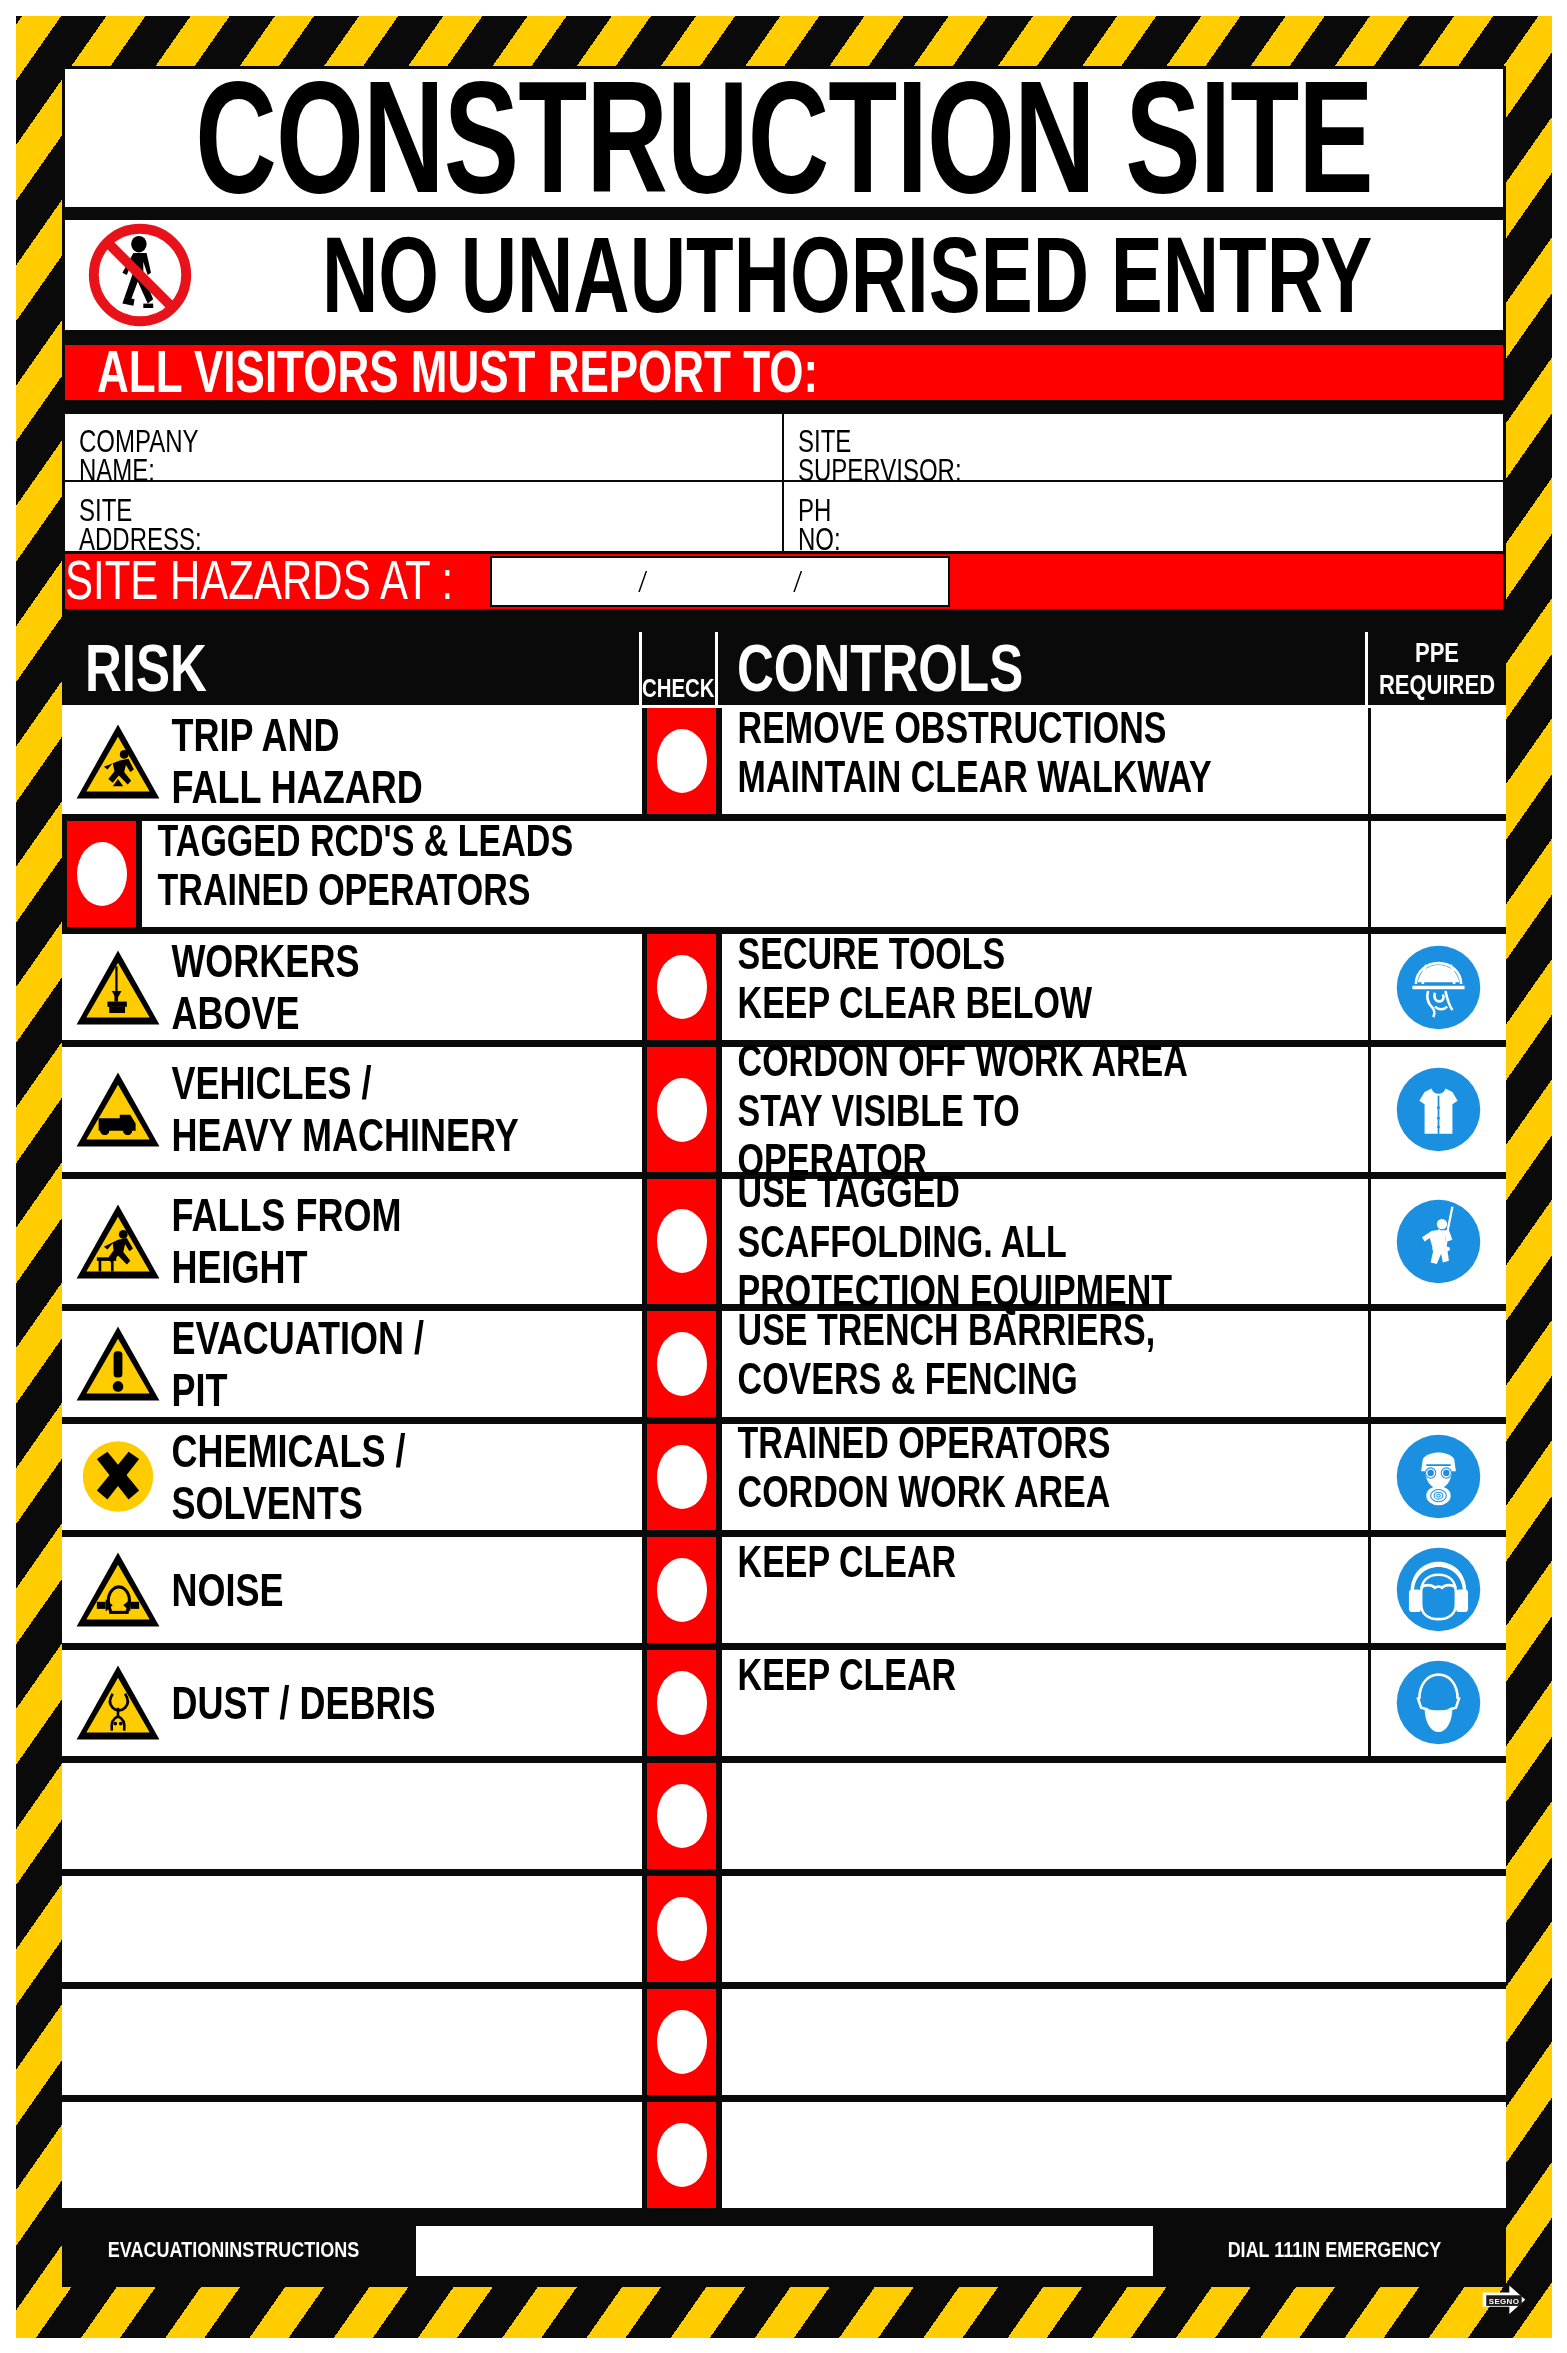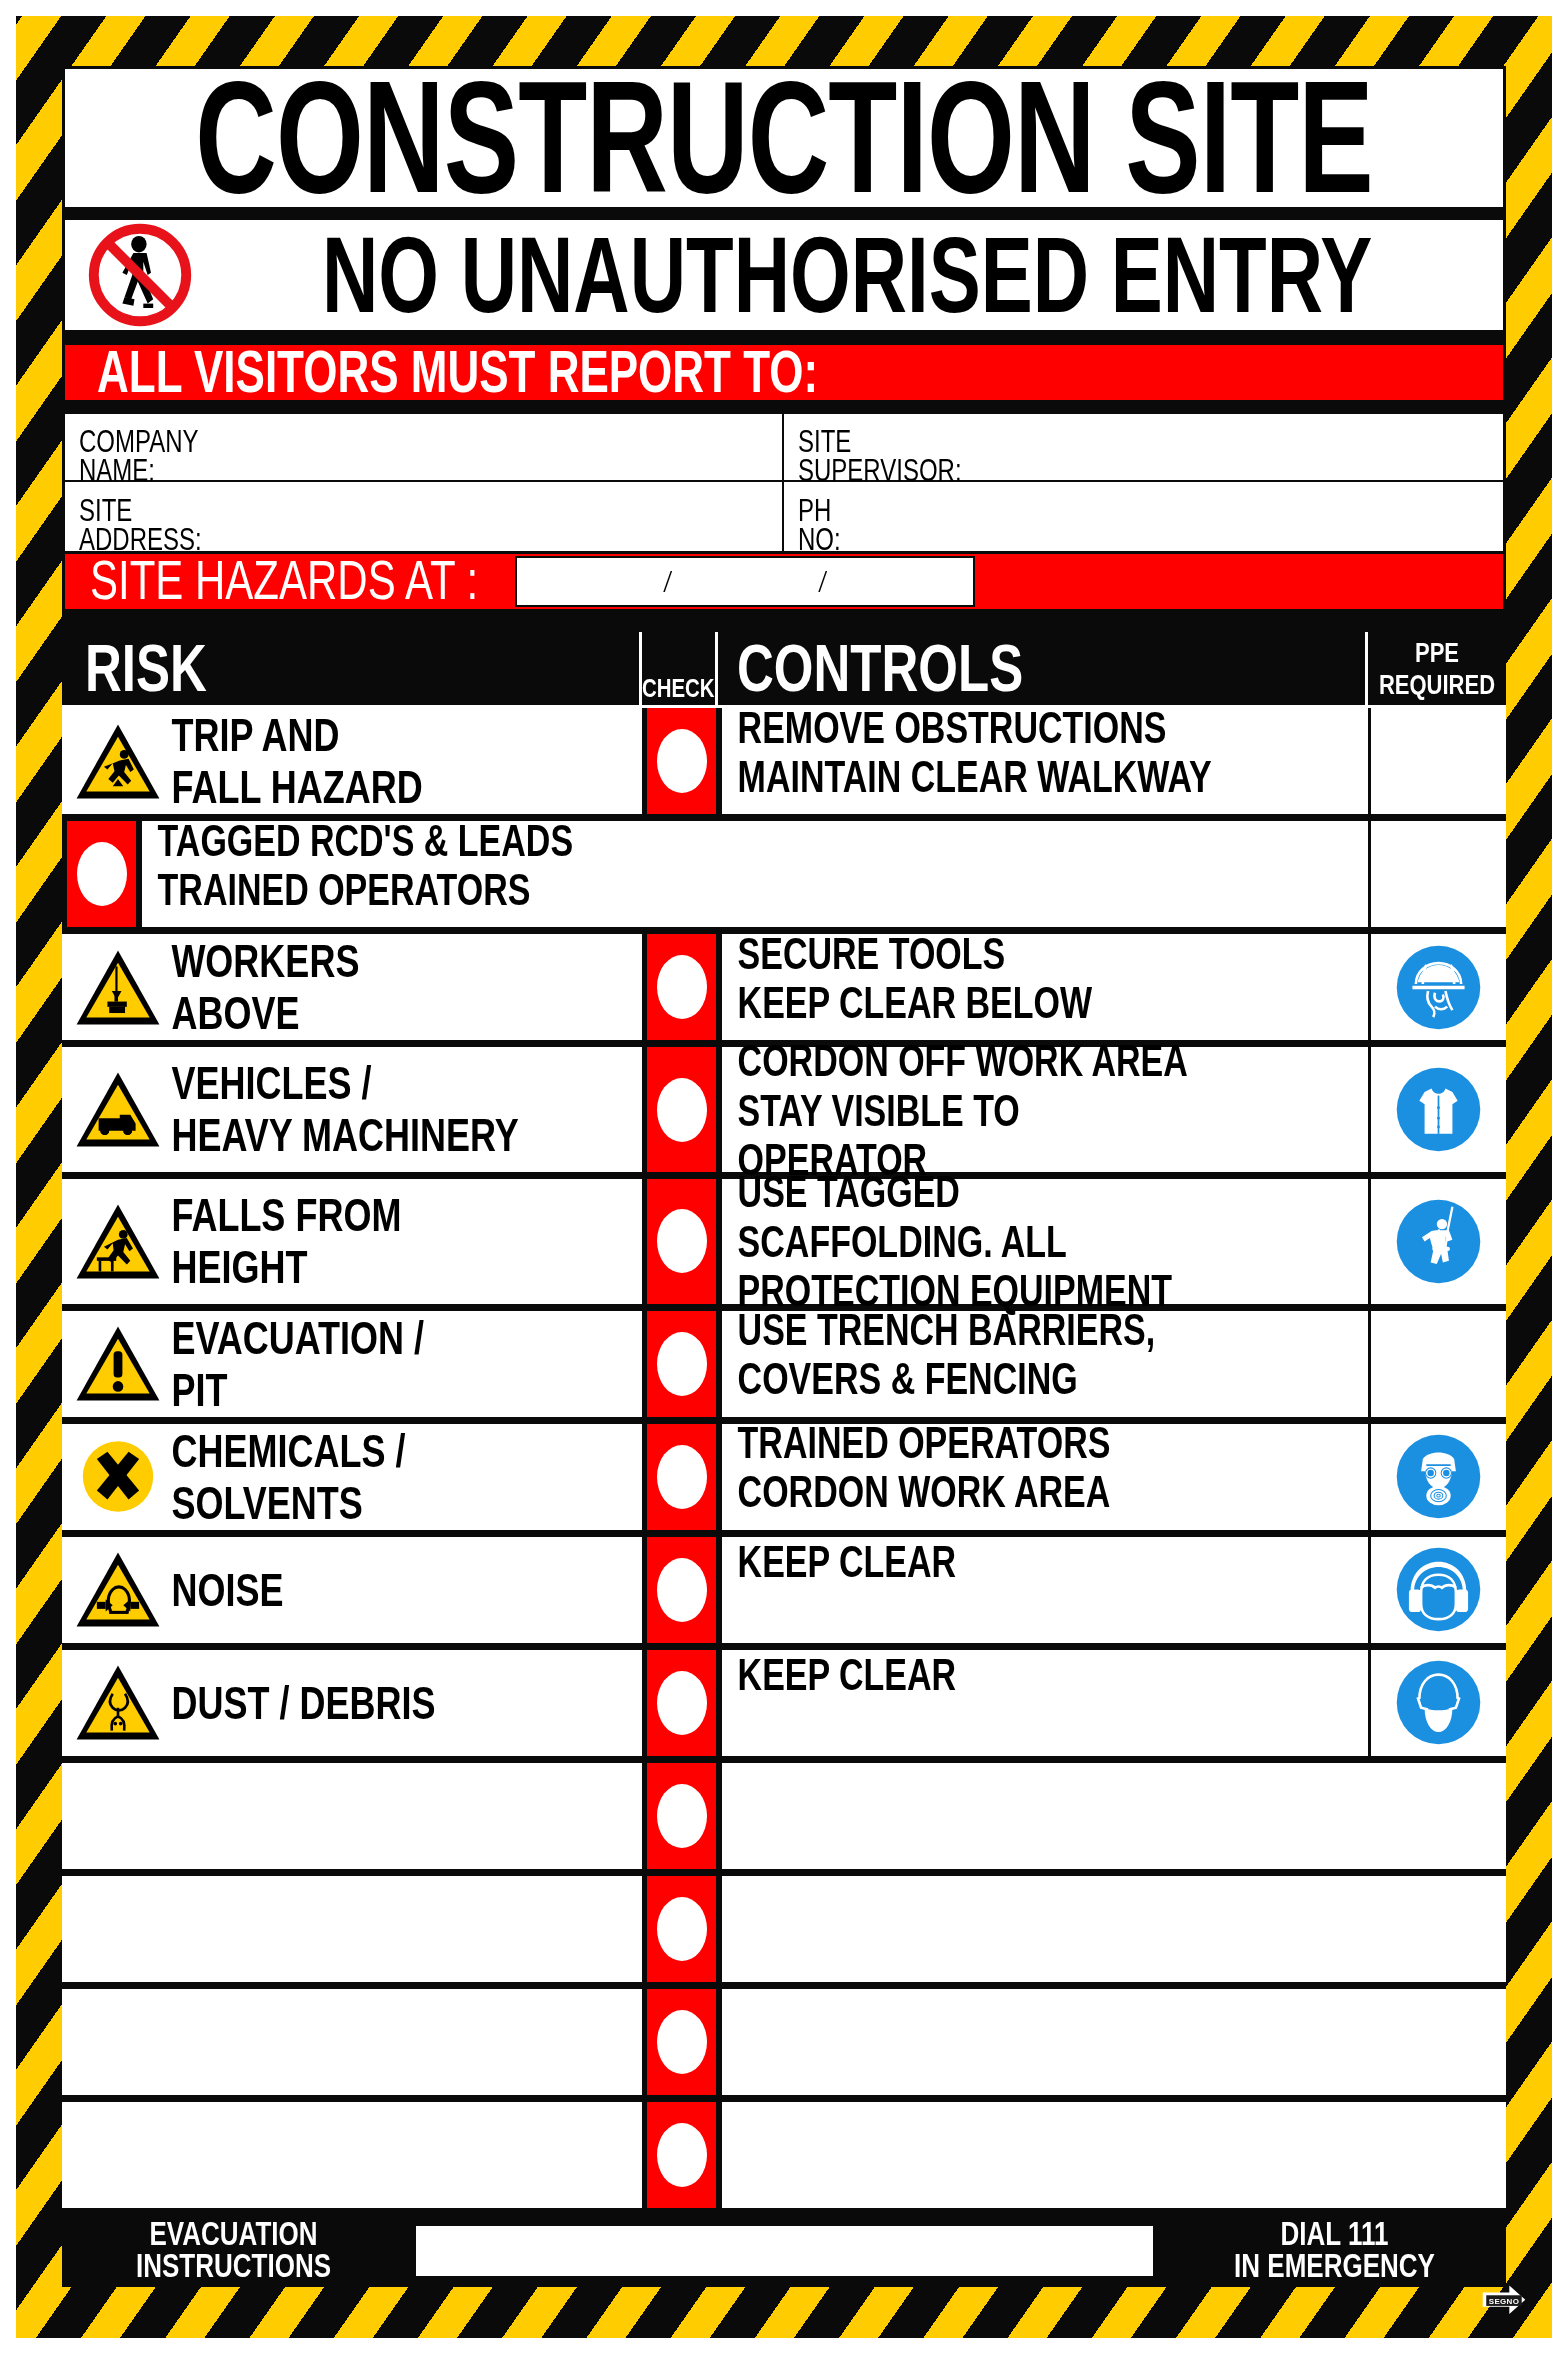--- a/index.html
+++ b/index.html
@@ -121,21 +121,20 @@
     white-space:nowrap;
   }
 
   
   .hazbar {
     background:#FF0000;
     border:3.5px solid #0a0a0a;
     border-top:none;
     height:74px;
     display:flex; align-items:center;
-    padding-left:25px;
     gap:21px;
     margin-bottom:20px;
   }
   .hazbar .lbl {
     color:#ffffff; font-weight:normal; font-size:42px;
     transform:scaleY(1.30); transform-origin:left center;
     white-space:nowrap;
   }
   .datebox {
     background:#ffffff;
@@ -216,22 +215,22 @@
   .ppe-icon { width:87px; height:87px; }
 
   
   .footer {
     display:flex; align-items:stretch;
     background:#0a0a0a;
     height:92px;
     padding:0 3.5px;
   }
   .foot-l, .foot-r {
-    display:flex; flex-direction:column; align-items:center; justify-content:center;
-    color:#ffffff; font-weight:bold; font-size:26px; line-height:1.22;
+    display:flex; flex-direction:row; align-items:center; justify-content:center;
+    color:#ffffff; font-weight:bold; font-size:18px; line-height:1.22;
     transform:scaleY(1.0);
   }
   .foot-l { flex:0 0 336px; }
   .foot-r { flex:0 0 336px; }
   .foot-l div, .foot-r div { transform:scaleY(1.26); }
   .foot-mid { flex:1; background:#ffffff; margin:10.6px 14px; }
 
   .logo {
     position:absolute;
     right:23px; bottom:14px;

